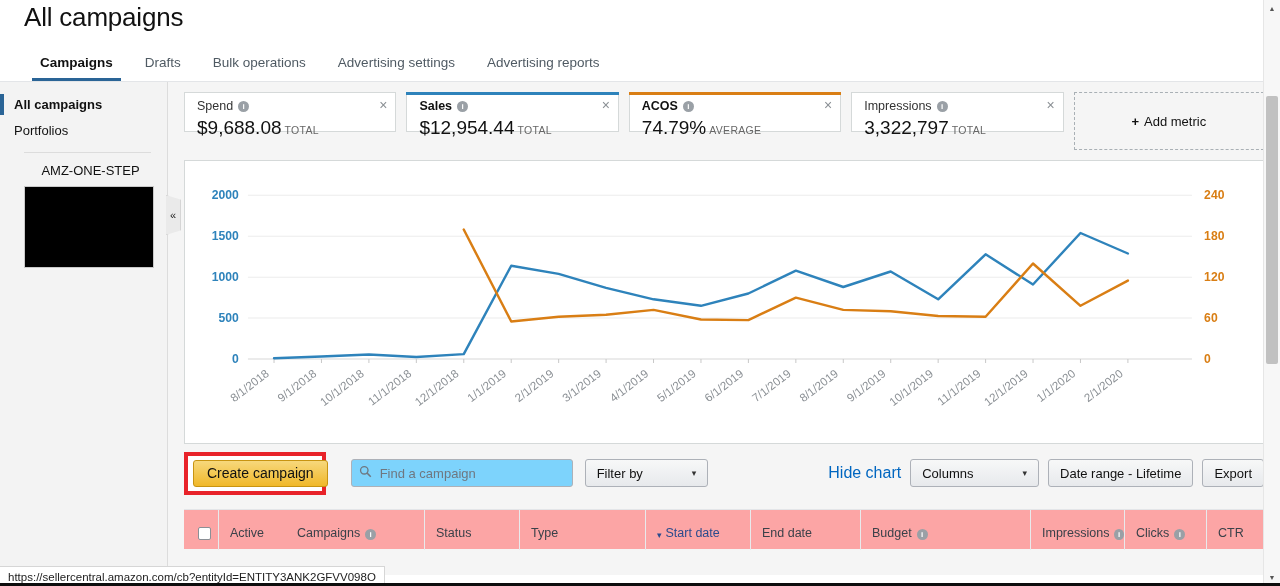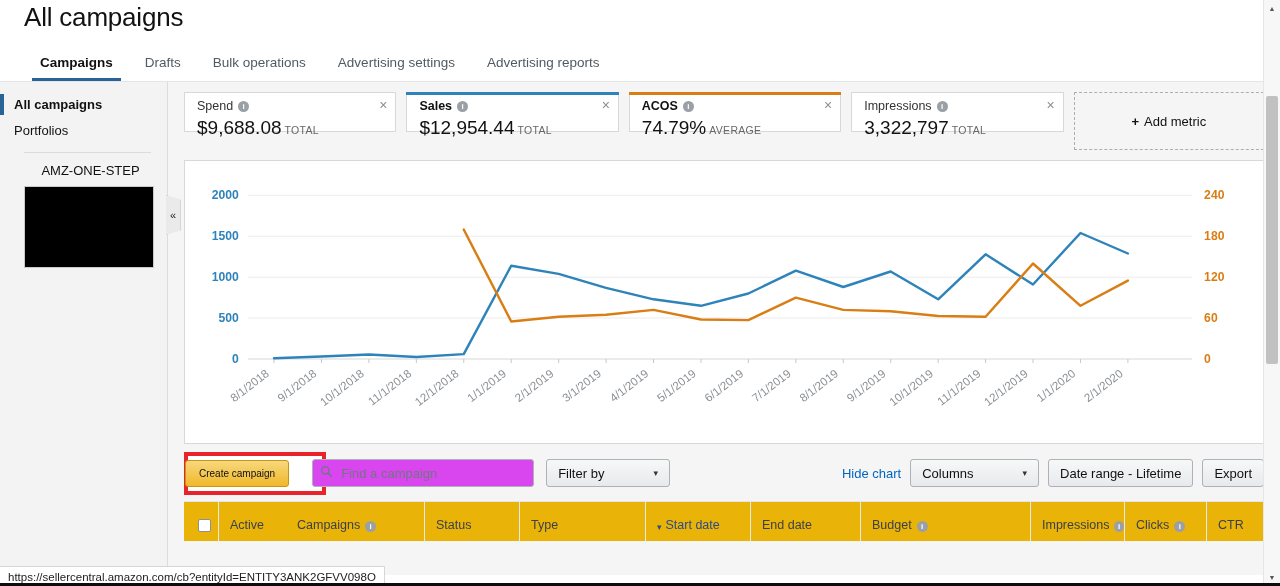--- a/index.html
+++ b/index.html
@@ -70,48 +70,48 @@
   .add-metric .plus { font-weight:bold; margin-right:5px; }
 
   
   .chart-card { margin-top:10px; background:#fff; border:1px solid #d5d9d9; height:284px; position:relative; }
   .chart-svg { display:block; width:100%; height:100%; }
 
   
   .toolbar { display:flex; align-items:center; margin-top:12px; height:34px; position:relative; }
   .hl-box { position:absolute; left:0px; top:-4px; width:142px; height:43px; border:4px solid #e8232a; background:#fff; }
   .btn-create {
-    position:relative; z-index:2; margin-left:1px;
+    position:relative; z-index:2; margin-left:9px;
     background:linear-gradient(#f7d87c,#f0b82a); border:1px solid #c89411;
-    border-radius:3px; height:27px; padding:8px 13px; font-size:10px; color:#111;
+    border-radius:3px; height:27px; padding:8px 13px; font-size:14px; color:#111;
     display:flex; align-items:center; cursor:pointer;
   }
   .search-wrap { position:relative; margin-left:23px; }
   .search-input {
     width:222px; height:28px; border:1px solid #adb1b8; border-radius:3px;
-    padding:0 8px 0 28px; font-size:13px; color:#111; background:#d946ef;
+    padding:0 8px 0 28px; font-size:13px; color:#111; background:#7dd3fc;
     font-family:"Liberation Sans", sans-serif;
   }
   .search-input::placeholder { color:#6f7780; }
   .search-icon { position:absolute; left:8px; top:6px; width:13px; height:13px; pointer-events:none; }
   .btn {
     height:28px; border:1px solid #adb1b8; border-radius:3px;
     background:linear-gradient(#f7f8f8,#e7e9ec); padding:0 11px;
     font-size:13px; color:#111; display:flex; align-items:center; cursor:pointer;
     white-space:nowrap;
     gap:42px;
   }
   .btn .caret { margin-left:7px; font-size:9px; color:#333; }
   .toolbar-right { margin-left:auto; display:flex; align-items:center; gap:9px; }
-  .link { color:#0066c0; font-size:13px; cursor:pointer; }
+  .link { color:#0066c0; font-size:16px; cursor:pointer; }
 
   
   .table-head {
-    margin-top:11px; display:flex; align-items:flex-end; height:40px;
-    background:#eab308; border-top:1px solid #e3e5e8;
+    margin-top:19px; display:flex; align-items:flex-end; height:40px;
+    background:#fca5a5; border-top:1px solid #e3e5e8;
   }
   .th {
     font-size:12.5px; color:#3b4149; padding:0 0 10px 0;
     display:flex; align-items:center; border-left:1px solid #e8eaec; padding-left:11px;
     height:40px; align-self:stretch; align-items:flex-end; cursor:pointer;
   }
   .th:first-child { border-left:none; }
   .th.sorted { color:#2a4b8d; }
   .th .sort-caret { font-size:9px; margin-right:4px; color:#2a4b8d; }
   .chk { width:13px; height:13px; border:1px solid #8b9096; background:#fff; border-radius:2px; }

